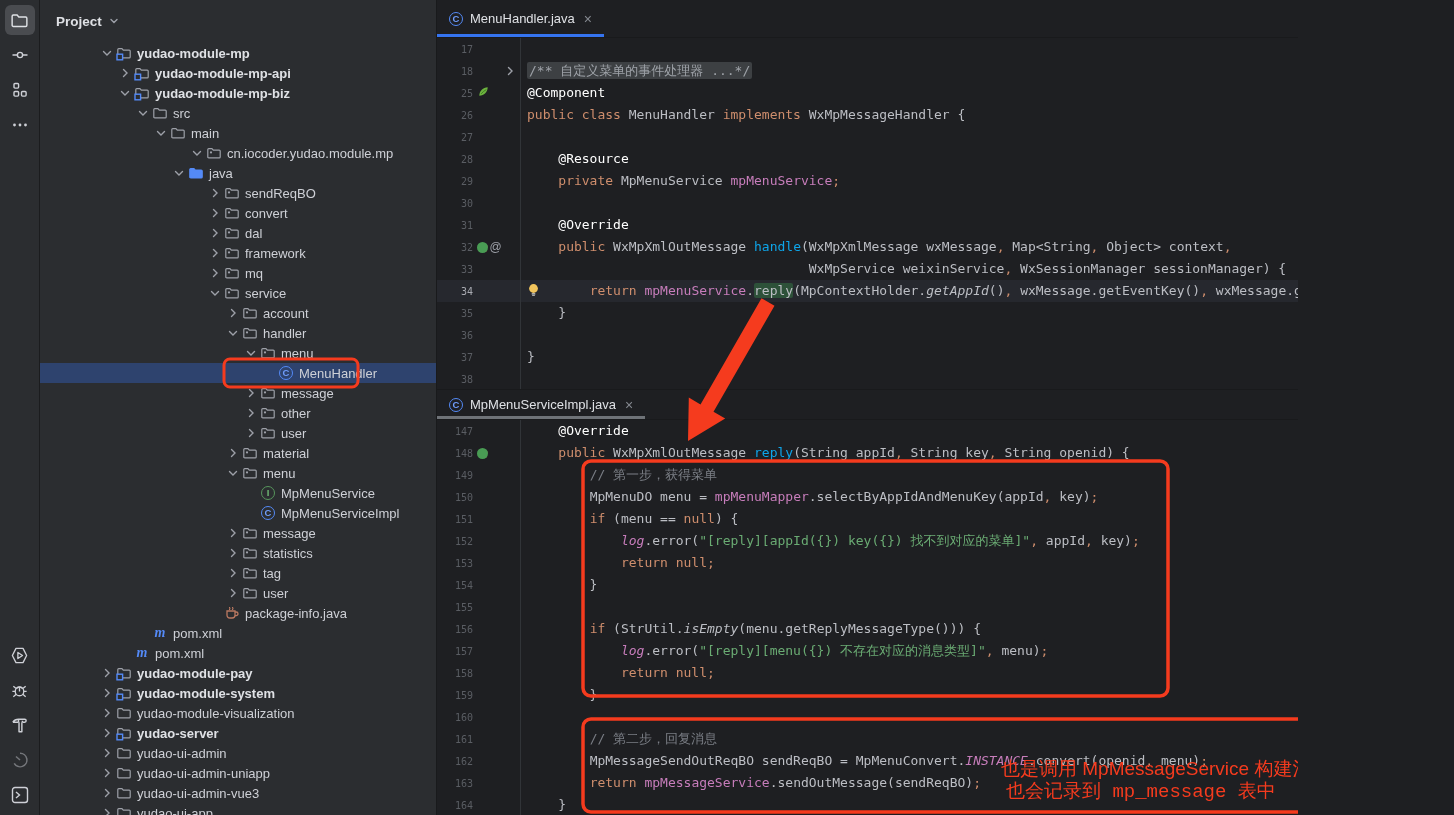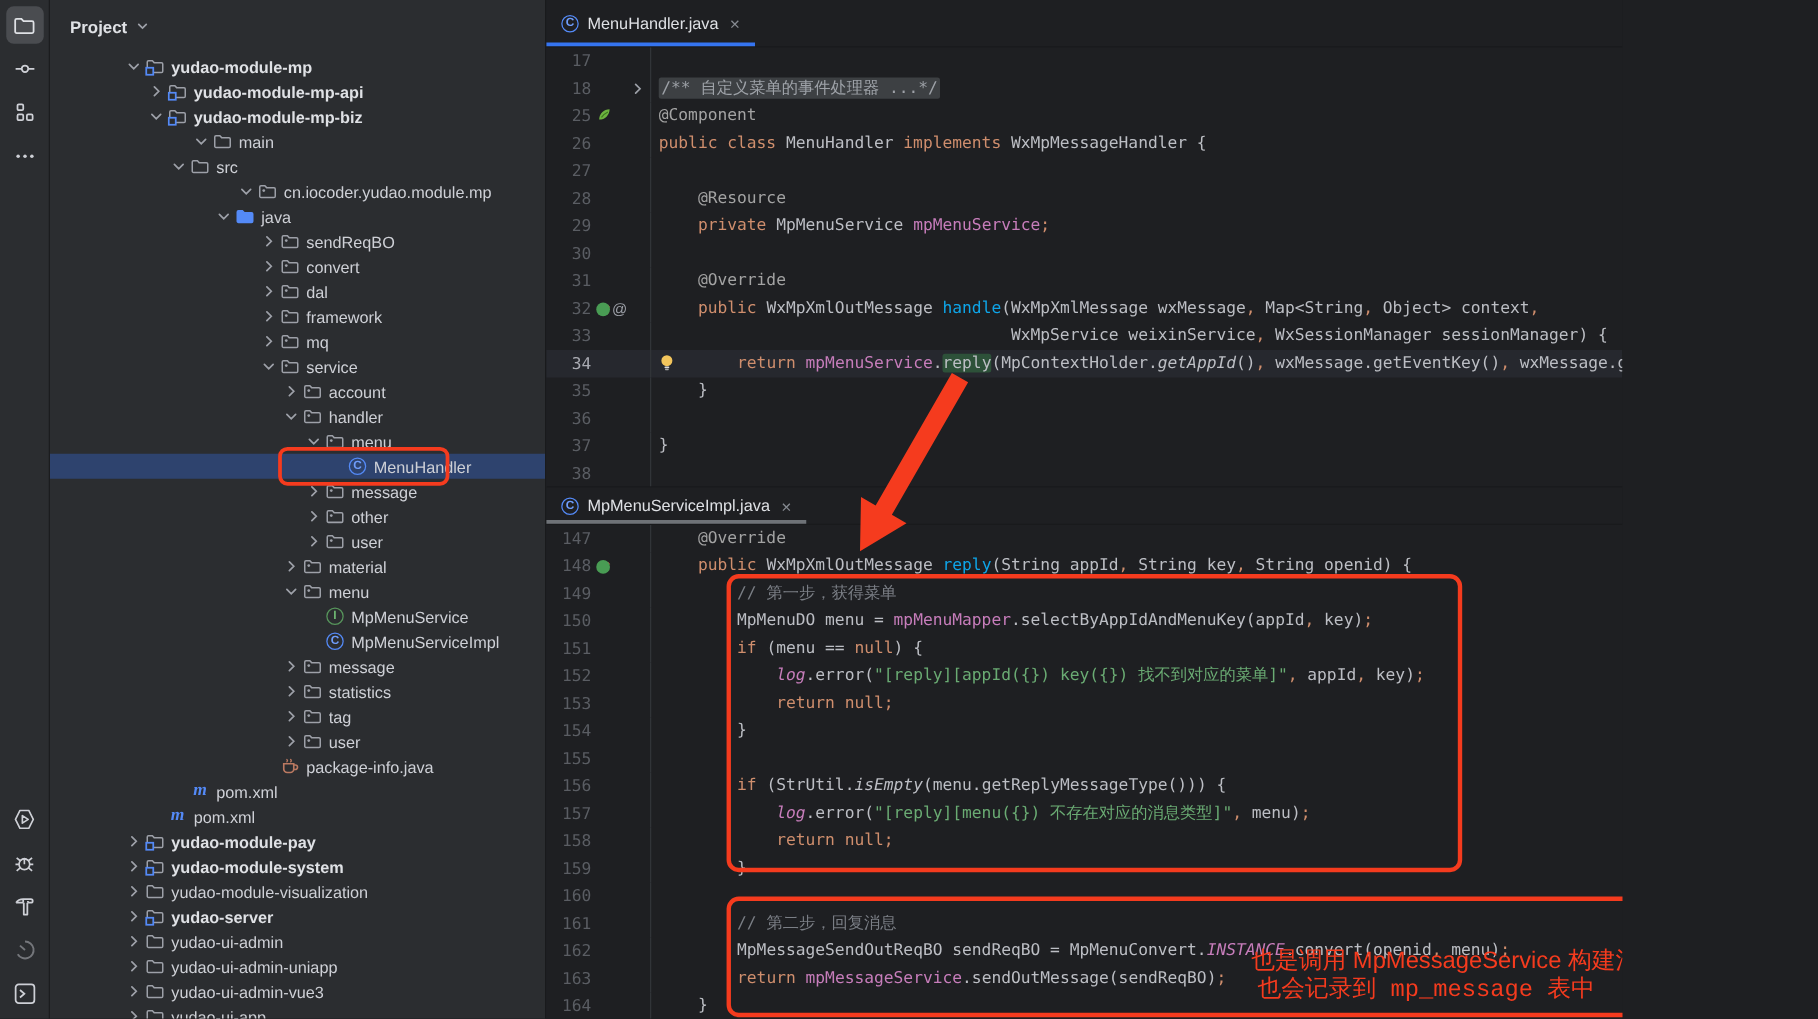--- a/index.html
+++ b/index.html
@@ -61,29 +61,29 @@
   .tab .underline { position:absolute; left:0; right:0; bottom:0; height:3px; background:#3574f0; }
   .tab .underline.gray { background:#6e7277; }
   .tab-close { color:#868a91; font-size:14px; line-height:1; margin-left:2px; }
   .code-area { position:relative; }
   .code-row { height:22px; display:flex; align-items:center; position:relative; }
   .code-row.current { background:#26282e; }
   .gutter {
     width:84px; flex:0 0 84px; height:22px; display:flex; align-items:center;
     border-right:1px solid #313438; position:relative;
   }
-  .lnum { width:36px; text-align:right; color:#5a5d63; font-family:"DejaVu Sans Mono",monospace; font-size:13px; }
+  .lnum { width:36px; text-align:right; color:#5a5d63; font-family:"DejaVu Sans Mono",monospace; font-size:10px; }
   .code-row.current .lnum { color:#a9abb2; }
   .gicons { position:absolute; left:40px; display:flex; align-items:center; gap:3px; }
   .gfold { position:absolute; right:4px; color:#9da0a8; display:flex; }
   .code-text {
     font-family:"DejaVu Sans Mono",monospace; font-size:13px; white-space:pre; padding-left:6px;
     color:#bcbec4; line-height:22px;
   }
-  .tok-w { color:#bcbec4; } .tok-k { color:#cf8e6d; } .tok-a { color:#a3a3a3; }
+  .tok-w { color:#bcbec4; } .tok-k { color:#cf8e6d; } .tok-a { color:#ffffff; }
   .tok-m { color:#0ea5e9; } .tok-s { color:#6aab73; } .tok-f { color:#c77dbb; }
   .tok-c { color:#7a7e85; } .tok-p { color:#cf8e6d; }
   .tok-F { color:#9ea2a8; background:#3d4043; border-radius:2px; padding:1px 2px; }
   .tok-i { font-style:italic; }
   .tok-hl { background:#2d5139; border-radius:2px; }
   .ov-dot { width:11px; height:11px; border-radius:50%; background:#499c54; position:relative; display:inline-block; }
   .ov-arrow { color:#e8694a; font-weight:700; font-size:11px; margin-left:-4px; }
   .g-at { color:#9da0a8; font-size:12px; }
   
   .overlay { position:absolute; inset:0; pointer-events:none; }
@@ -205,45 +205,45 @@
             </svg>
           </span>
           <span class="t-icon">
             <svg width="16" height="16" viewBox="0 0 16 16">
               <path d="M1.8 4.6 C1.8 4 2.2 3.6 2.8 3.6 H5.9 L7.3 5.1 H13.2 C13.8 5.1 14.2 5.5 14.2 6.1 V11.9 C14.2 12.5 13.8 12.9 13.2 12.9 H2.8 C2.2 12.9 1.8 12.5 1.8 11.9 Z" fill="none" stroke="#9da0a8" stroke-width="1.2"></path>
               <rect x="1" y="9.2" width="5.6" height="5.6" fill="#2b2d30" stroke="#548af7" stroke-width="1.4"></rect>
             </svg>
           </span>
           <span class="t-label">yudao-module-mp-biz</span>
         </div>
+        <div class="tree-row" style="padding-left: 95px;">
+          <span class="chev">
+            <svg width="12" height="12" viewBox="0 0 12 12">
+              <path d="M2.5 4.5 L6 8 L9.5 4.5" fill="none" stroke="currentColor" stroke-width="1.4" stroke-linecap="round"></path>
+            </svg>
+          </span>
+          <span class="t-icon">
+            <svg width="16" height="16" viewBox="0 0 16 16">
+              <path d="M1.8 4.6 C1.8 4 2.2 3.6 2.8 3.6 H5.9 L7.3 5.1 H13.2 C13.8 5.1 14.2 5.5 14.2 6.1 V11.9 C14.2 12.5 13.8 12.9 13.2 12.9 H2.8 C2.2 12.9 1.8 12.5 1.8 11.9 Z" fill="none" stroke="#9da0a8" stroke-width="1.2"></path>
+            </svg>
+          </span>
+          <span class="t-label">src</span>
+        </div>
         <div class="tree-row" style="padding-left: 113px;">
           <span class="chev">
             <svg width="12" height="12" viewBox="0 0 12 12">
               <path d="M2.5 4.5 L6 8 L9.5 4.5" fill="none" stroke="currentColor" stroke-width="1.4" stroke-linecap="round"></path>
             </svg>
           </span>
           <span class="t-icon">
             <svg width="16" height="16" viewBox="0 0 16 16">
               <path d="M1.8 4.6 C1.8 4 2.2 3.6 2.8 3.6 H5.9 L7.3 5.1 H13.2 C13.8 5.1 14.2 5.5 14.2 6.1 V11.9 C14.2 12.5 13.8 12.9 13.2 12.9 H2.8 C2.2 12.9 1.8 12.5 1.8 11.9 Z" fill="none" stroke="#9da0a8" stroke-width="1.2"></path>
             </svg>
           </span>
           <span class="t-label">main</span>
-        </div>
-        <div class="tree-row" style="padding-left: 95px;">
-          <span class="chev">
-            <svg width="12" height="12" viewBox="0 0 12 12">
-              <path d="M2.5 4.5 L6 8 L9.5 4.5" fill="none" stroke="currentColor" stroke-width="1.4" stroke-linecap="round"></path>
-            </svg>
-          </span>
-          <span class="t-icon">
-            <svg width="16" height="16" viewBox="0 0 16 16">
-              <path d="M1.8 4.6 C1.8 4 2.2 3.6 2.8 3.6 H5.9 L7.3 5.1 H13.2 C13.8 5.1 14.2 5.5 14.2 6.1 V11.9 C14.2 12.5 13.8 12.9 13.2 12.9 H2.8 C2.2 12.9 1.8 12.5 1.8 11.9 Z" fill="none" stroke="#9da0a8" stroke-width="1.2"></path>
-            </svg>
-          </span>
-          <span class="t-label">src</span>
         </div>
         <div class="tree-row" style="padding-left: 149px;">
           <span class="chev">
             <svg width="12" height="12" viewBox="0 0 12 12">
               <path d="M2.5 4.5 L6 8 L9.5 4.5" fill="none" stroke="currentColor" stroke-width="1.4" stroke-linecap="round"></path>
             </svg>
           </span>
           <span class="t-icon">
             <svg width="16" height="16" viewBox="0 0 16 16">
               <path d="M1.8 4.6 C1.8 4 2.2 3.6 2.8 3.6 H5.9 L7.3 5.1 H13.2 C13.8 5.1 14.2 5.5 14.2 6.1 V11.9 C14.2 12.5 13.8 12.9 13.2 12.9 H2.8 C2.2 12.9 1.8 12.5 1.8 11.9 Z" fill="none" stroke="#9da0a8" stroke-width="1.2"></path>

